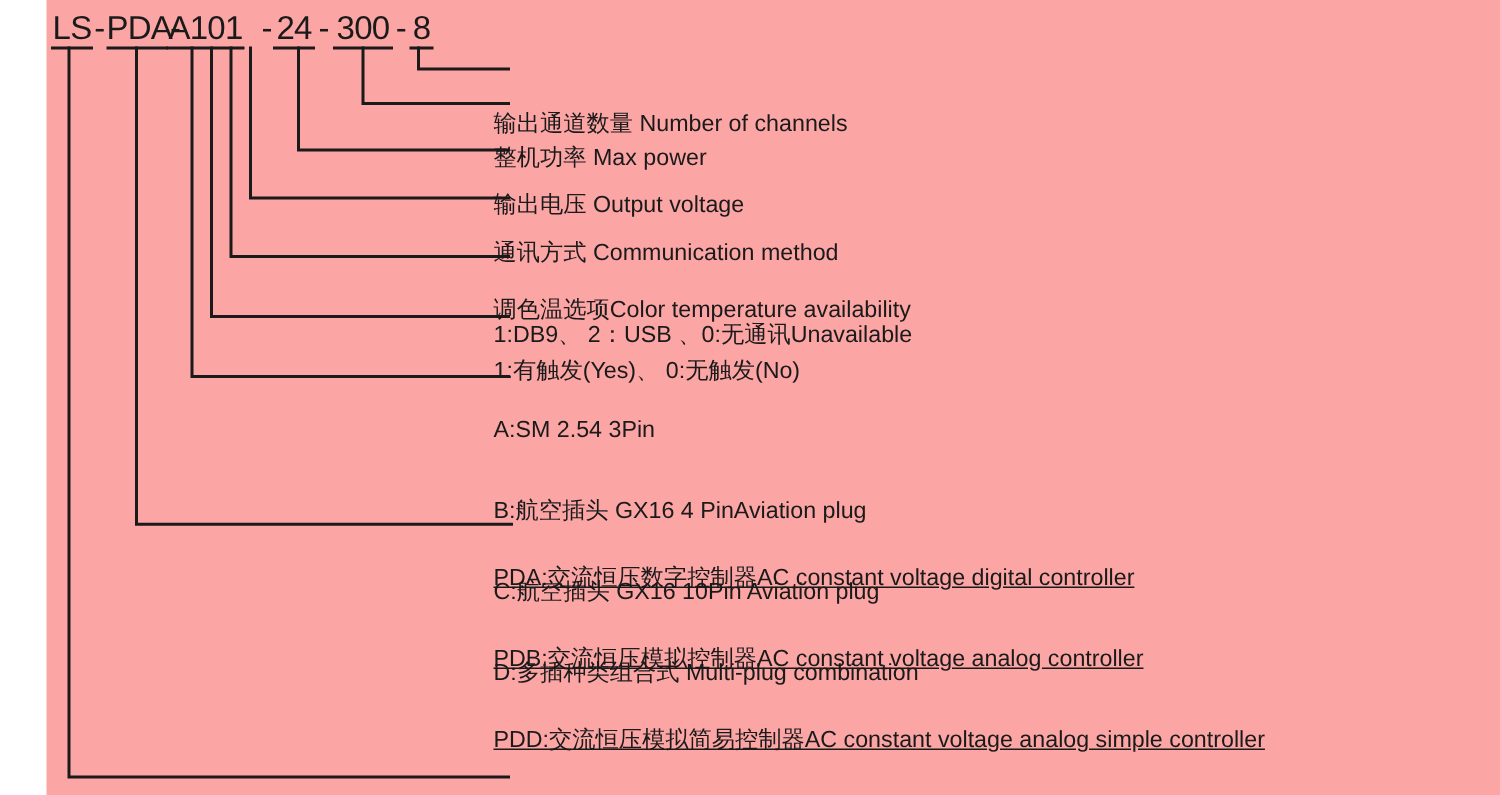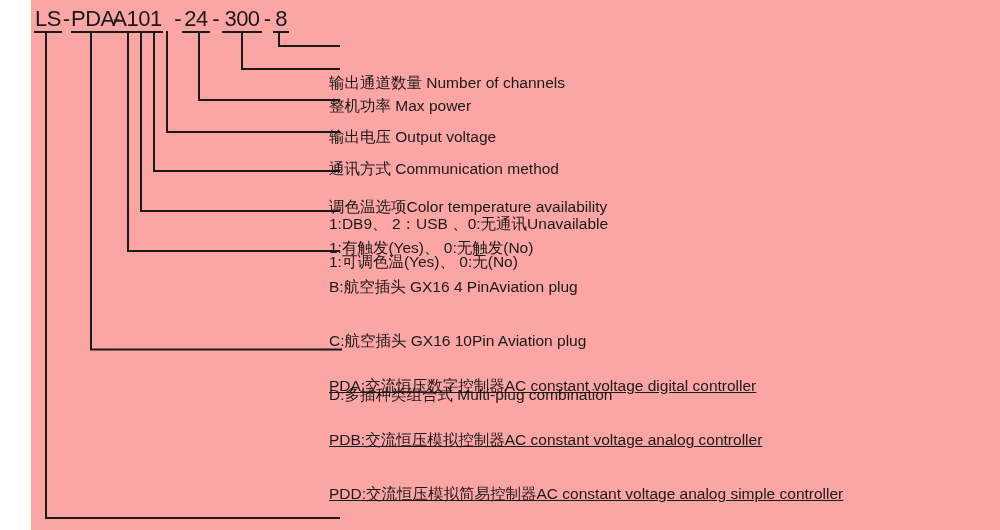--- a/index.html
+++ b/index.html
@@ -72,28 +72,28 @@
     <div class="anno-line">输出电压 Output voltage</div>
   </div>
 
   <div class="anno lh19" style="top:122.5px">
     <div class="anno-line">通讯方式 Communication method</div>
     <div class="anno-line">1:DB9、 2：USB 、0:无通讯Unavailable</div>
   </div>
 
   <div class="anno lh19" style="top:161px">
     <div class="anno-line">调色温选项Color temperature availability</div>
-    <div class="anno-line">1:可调色温(Yes)、 0:无(No)</div>
   </div>
 
   <div class="anno lh19" style="top:201.5px">
     <div class="anno-line">1:有触发(Yes)、 0:无触发(No)</div>
   </div>
 
   <div class="anno lh18" style="top:242px">
+    <div class="anno-line">A:SM 2.54 3Pin</div>
     <div class="anno-line">B:航空插头 GX16 4 PinAviation plug</div>
     <div class="anno-line">C:航空插头 GX16 10Pin Aviation plug</div>
     <div class="anno-line">D:多插种类组合式 Multi-plug combination</div>
   </div>
 
   <div class="anno lh182" style="top:341px">
     <div class="anno-line">PDA:交流恒压数字控制器AC constant voltage digital controller</div>
     <div class="anno-line">PDB:交流恒压模拟控制器AC constant voltage analog controller</div>
     <div class="anno-line">PDD:交流恒压模拟简易控制器AC constant voltage analog simple controller</div>
     

